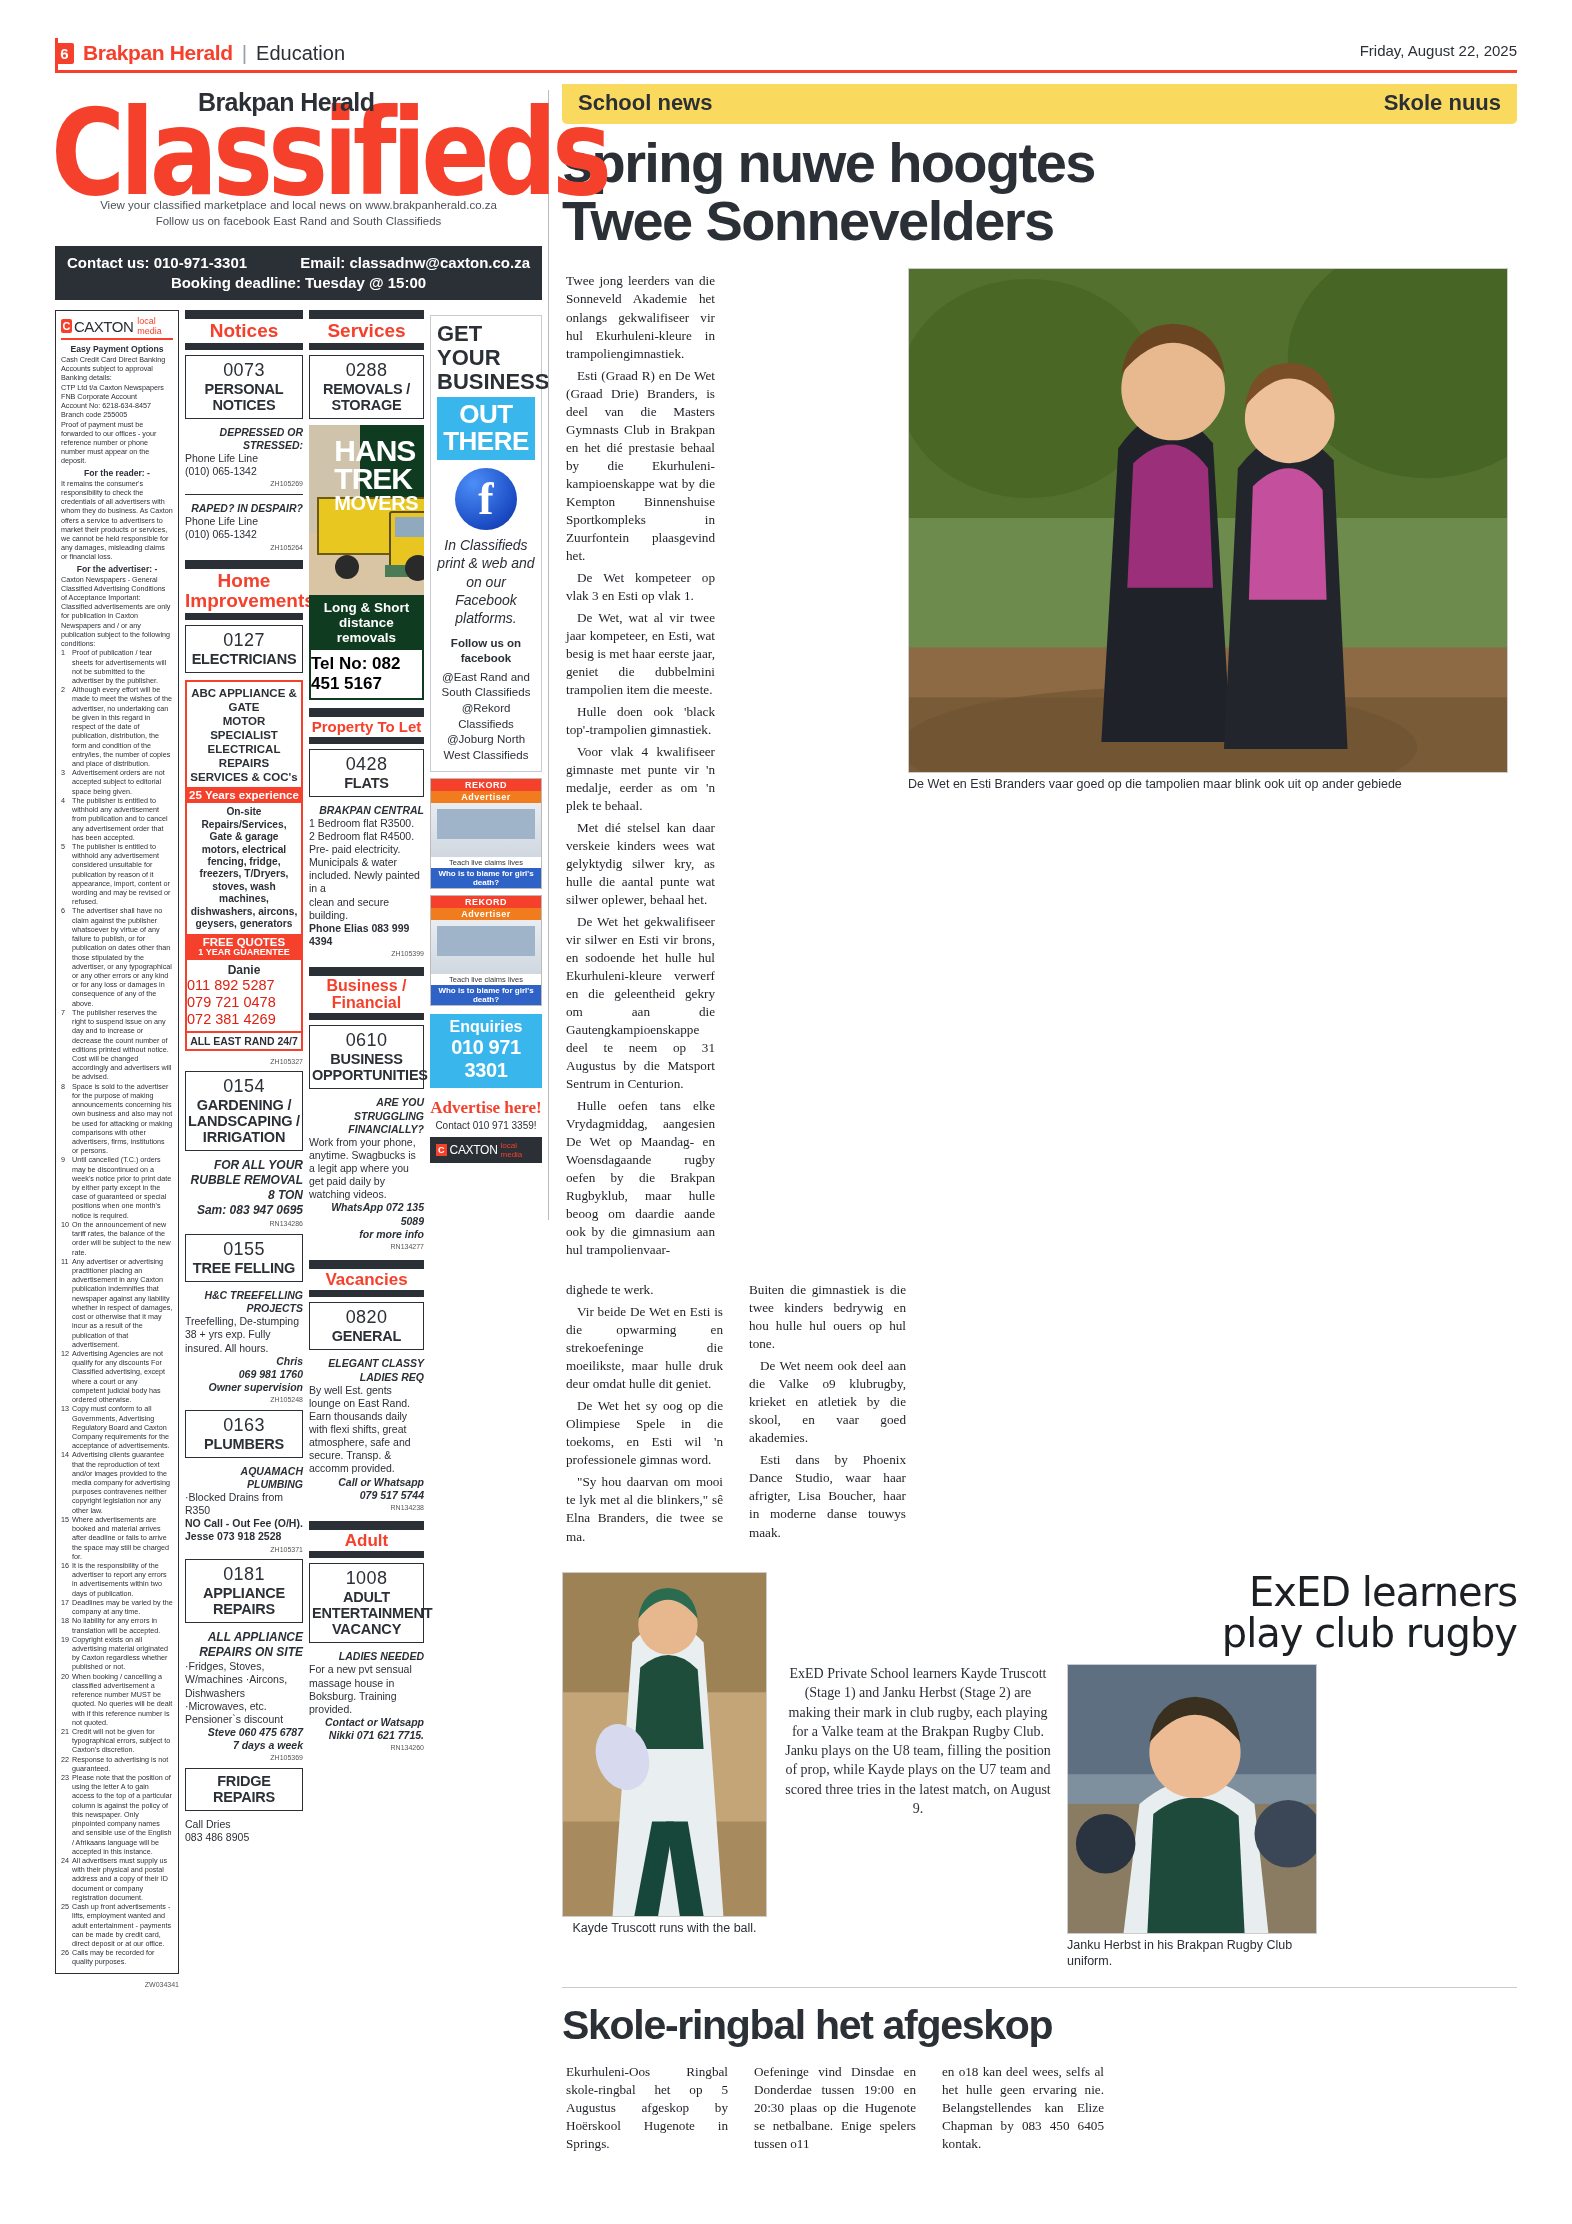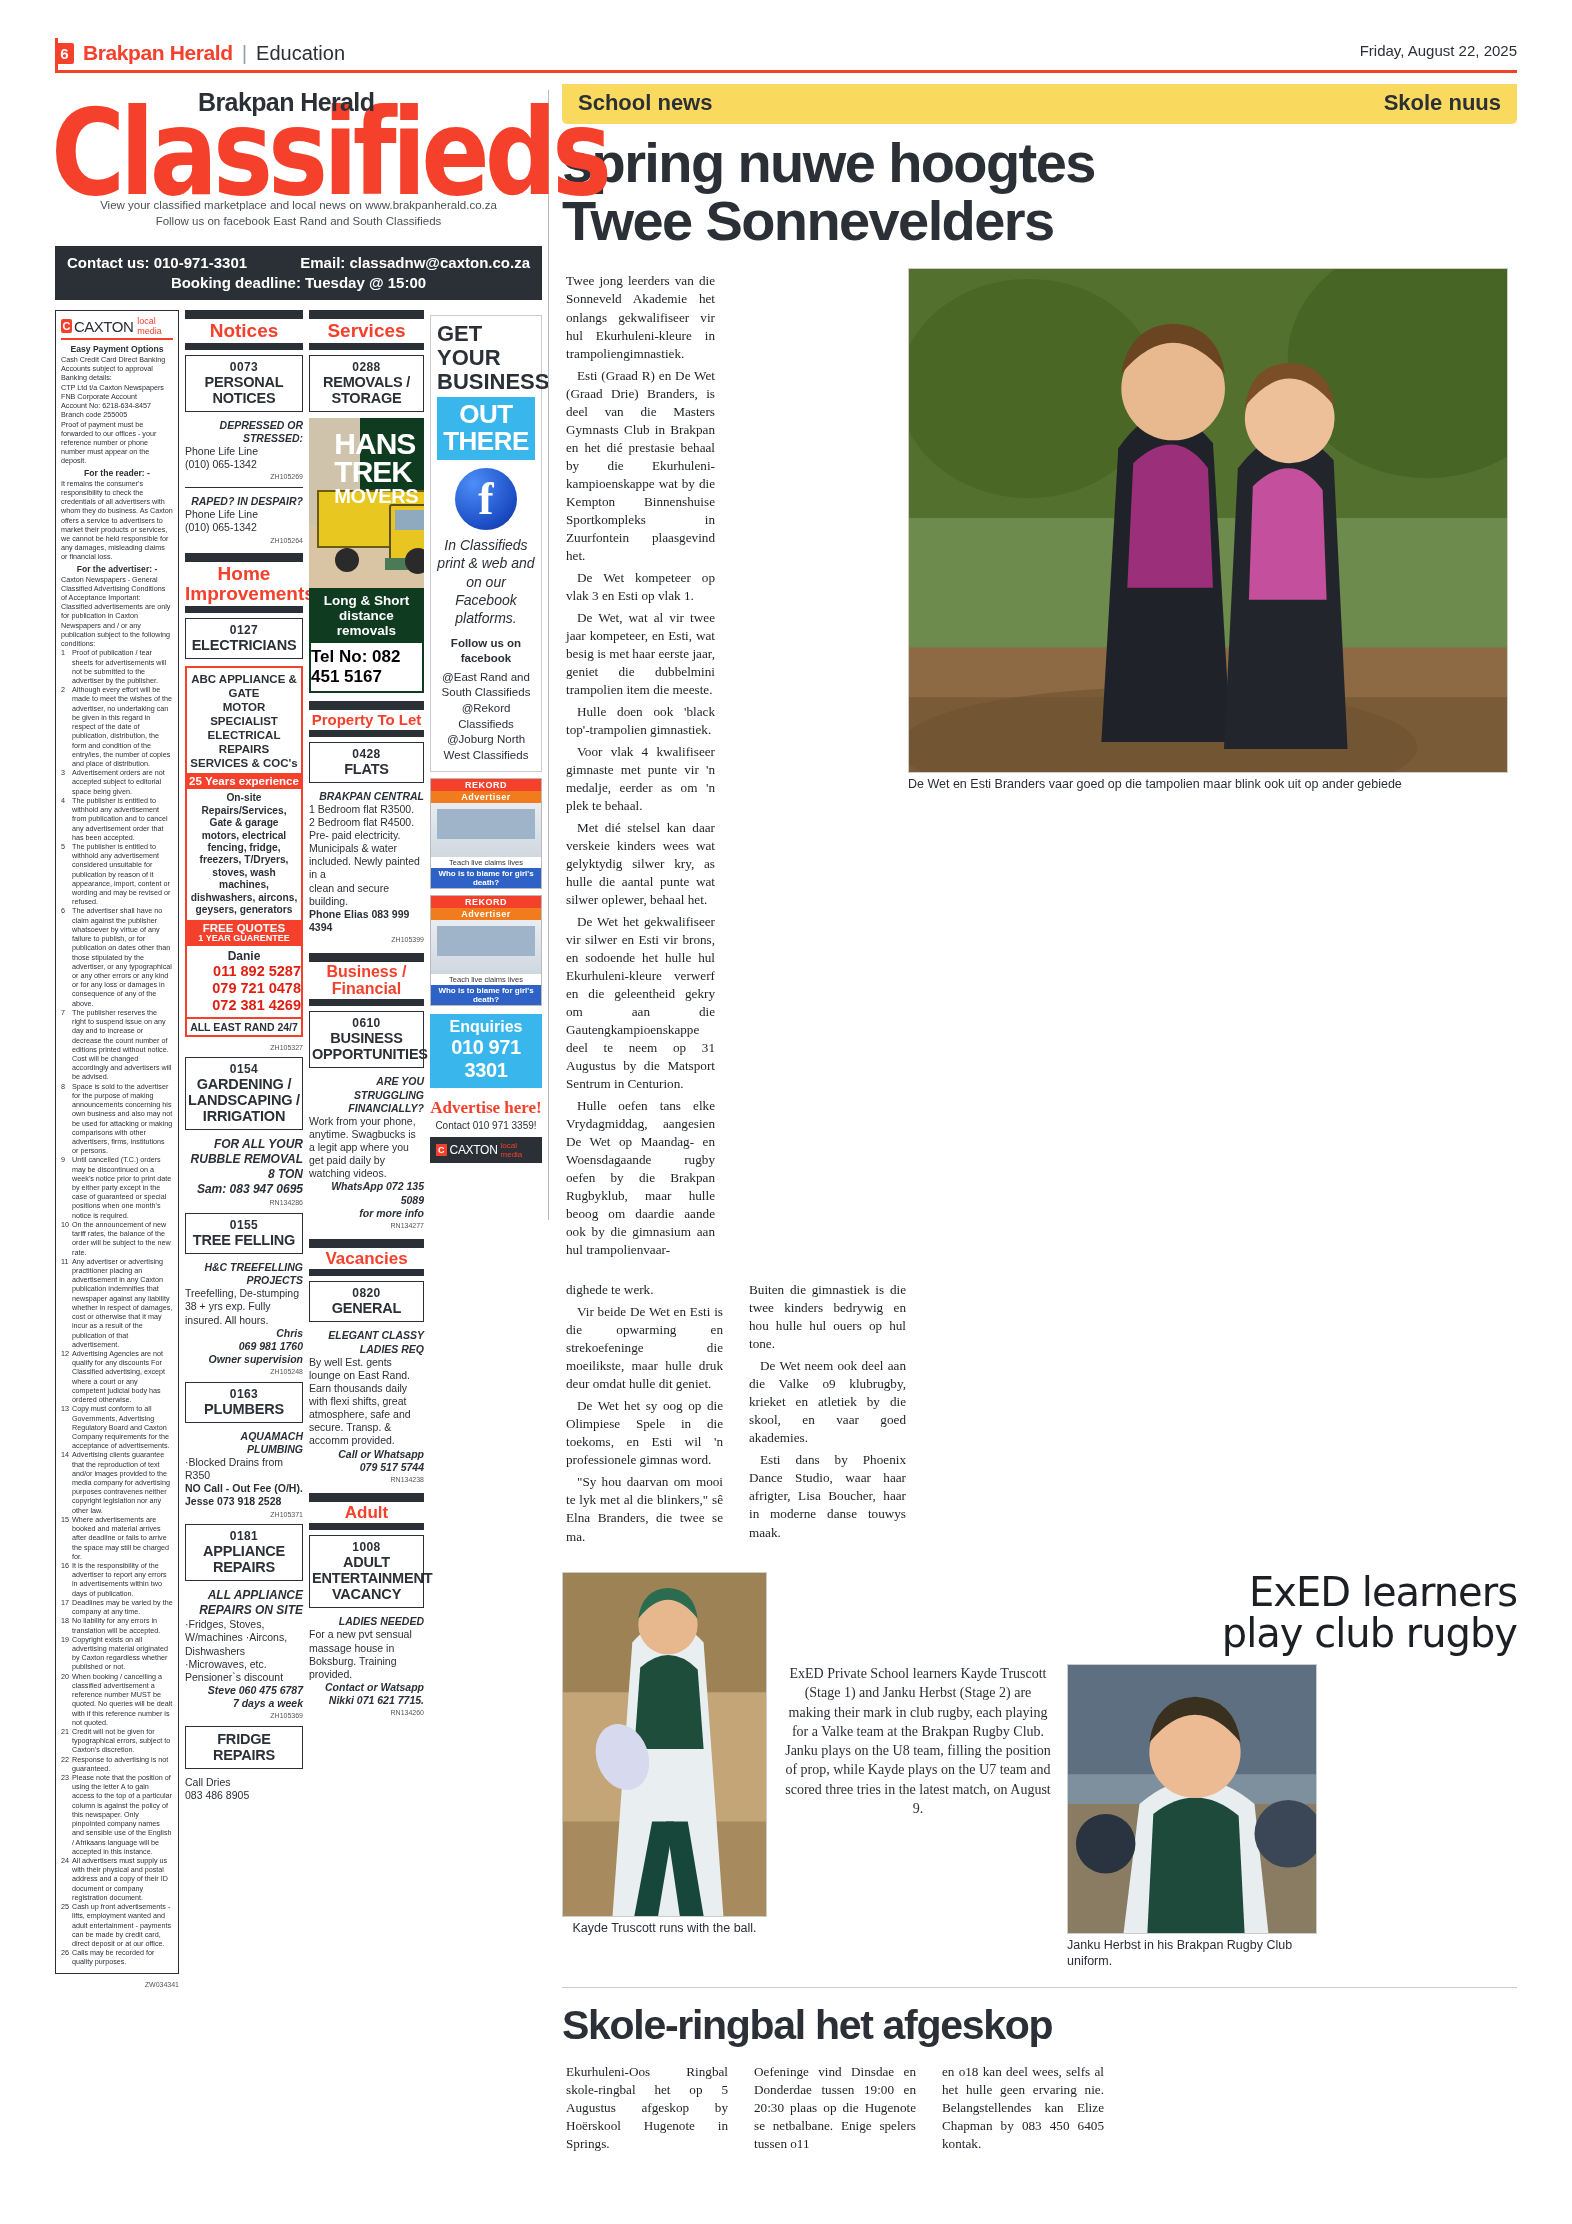--- a/index.html
+++ b/index.html
@@ -77,21 +77,21 @@
     text-align:center; color:#f5402c; font-weight:bold; font-size:19px;
     padding:2px 0 2px 0; line-height:1.05;
   }
   .bar { height:9px; background:#2b2f36; }
   .bar.thin { height:7px; }
 
   .catbox {
     border:1.5px solid #2b2f36; text-align:center; padding:4px 2px 5px 2px; margin-top:5px;
     font-family:"Liberation Sans", sans-serif;
   }
-  .catbox .num { font-size:12px; font-weight:bold; letter-spacing:0.4px; }
+  .catbox .num { font-size:18px; font-weight:normal; letter-spacing:0.4px; }
   .catbox .nm  { font-size:14.5px; font-weight:bold; letter-spacing:-0.2px; }
 
   .ad { margin-top:7px; font-size:10.5px; line-height:1.25; }
   .ad .c { text-align:right;font-style:italic; }
   .ad .b { font-weight:bold; }
   .ad .code { text-align:right; font-size:7px; color:#555; margin-top:2px; }
   .hr-thin { border-top:1px solid #2b2f36; margin:5px 0 5px 0; }
 
   
   #caxbox { border:1px solid #2b2f36; padding:5px 5px 6px 5px; }
@@ -128,21 +128,21 @@
   #mv-tel { background:#fff; border:2px solid #0f3b20; border-top:none; color:#000; text-align:left; font-weight:bold; font-size:17px; padding:4px 0; }
 
   
   #abc { border:2.5px solid #f5402c; margin-top:7px; }
   #abc .top { text-align:center; font-weight:bold; font-size:11.5px; line-height:1.22; padding:4px 3px 3px 3px; }
   #abc .band { background:#f5402c; color:#fff; text-align:center; font-weight:bold; font-size:11.5px; padding:2px 0; }
   #abc .mid { text-align:center; font-weight:bold; font-size:10.2px; line-height:1.22; padding:3px 3px; }
   #abc .fq { background:#f5402c; color:#fff; text-align:center; font-weight:bold; font-size:11.5px; padding:2px 0; line-height:1.1; }
   #abc .fq small { display:block; font-size:9px; }
   #abc .name { text-align:center; font-weight:bold; font-size:12px; padding-top:3px; }
-  #abc .tels { text-align:right; font-weight:bold; font-size:14.5px; line-height:1.18; color:#e01f10; padding-bottom:2px;}
+  #abc .tels { text-align:left; font-weight:normal; font-size:14.5px; line-height:1.18; color:#e01f10; padding-bottom:2px;}
   #abc .foot { border-top:2px solid #f5402c; text-align:center; font-weight:bold; font-size:10.5px; padding:2px 0; }
 
   
   #fbbox { border:1px solid #c8ccd2; margin-top:5px; padding:6px 6px 8px 6px; }
   #fb-gyb { text-align:left; font-size:22px; font-weight:bold; line-height:1.08; color:#2b2f36; }
   #fb-out {
     background:#39b6ec; color:#fff; text-align:center; font-weight:bold; font-size:26px;
     line-height:1.02; padding:4px 0 6px 0; margin-top:4px; letter-spacing:-0.5px;
   }
   #fb-icon { text-align:center; margin:8px 0 6px 0; }

